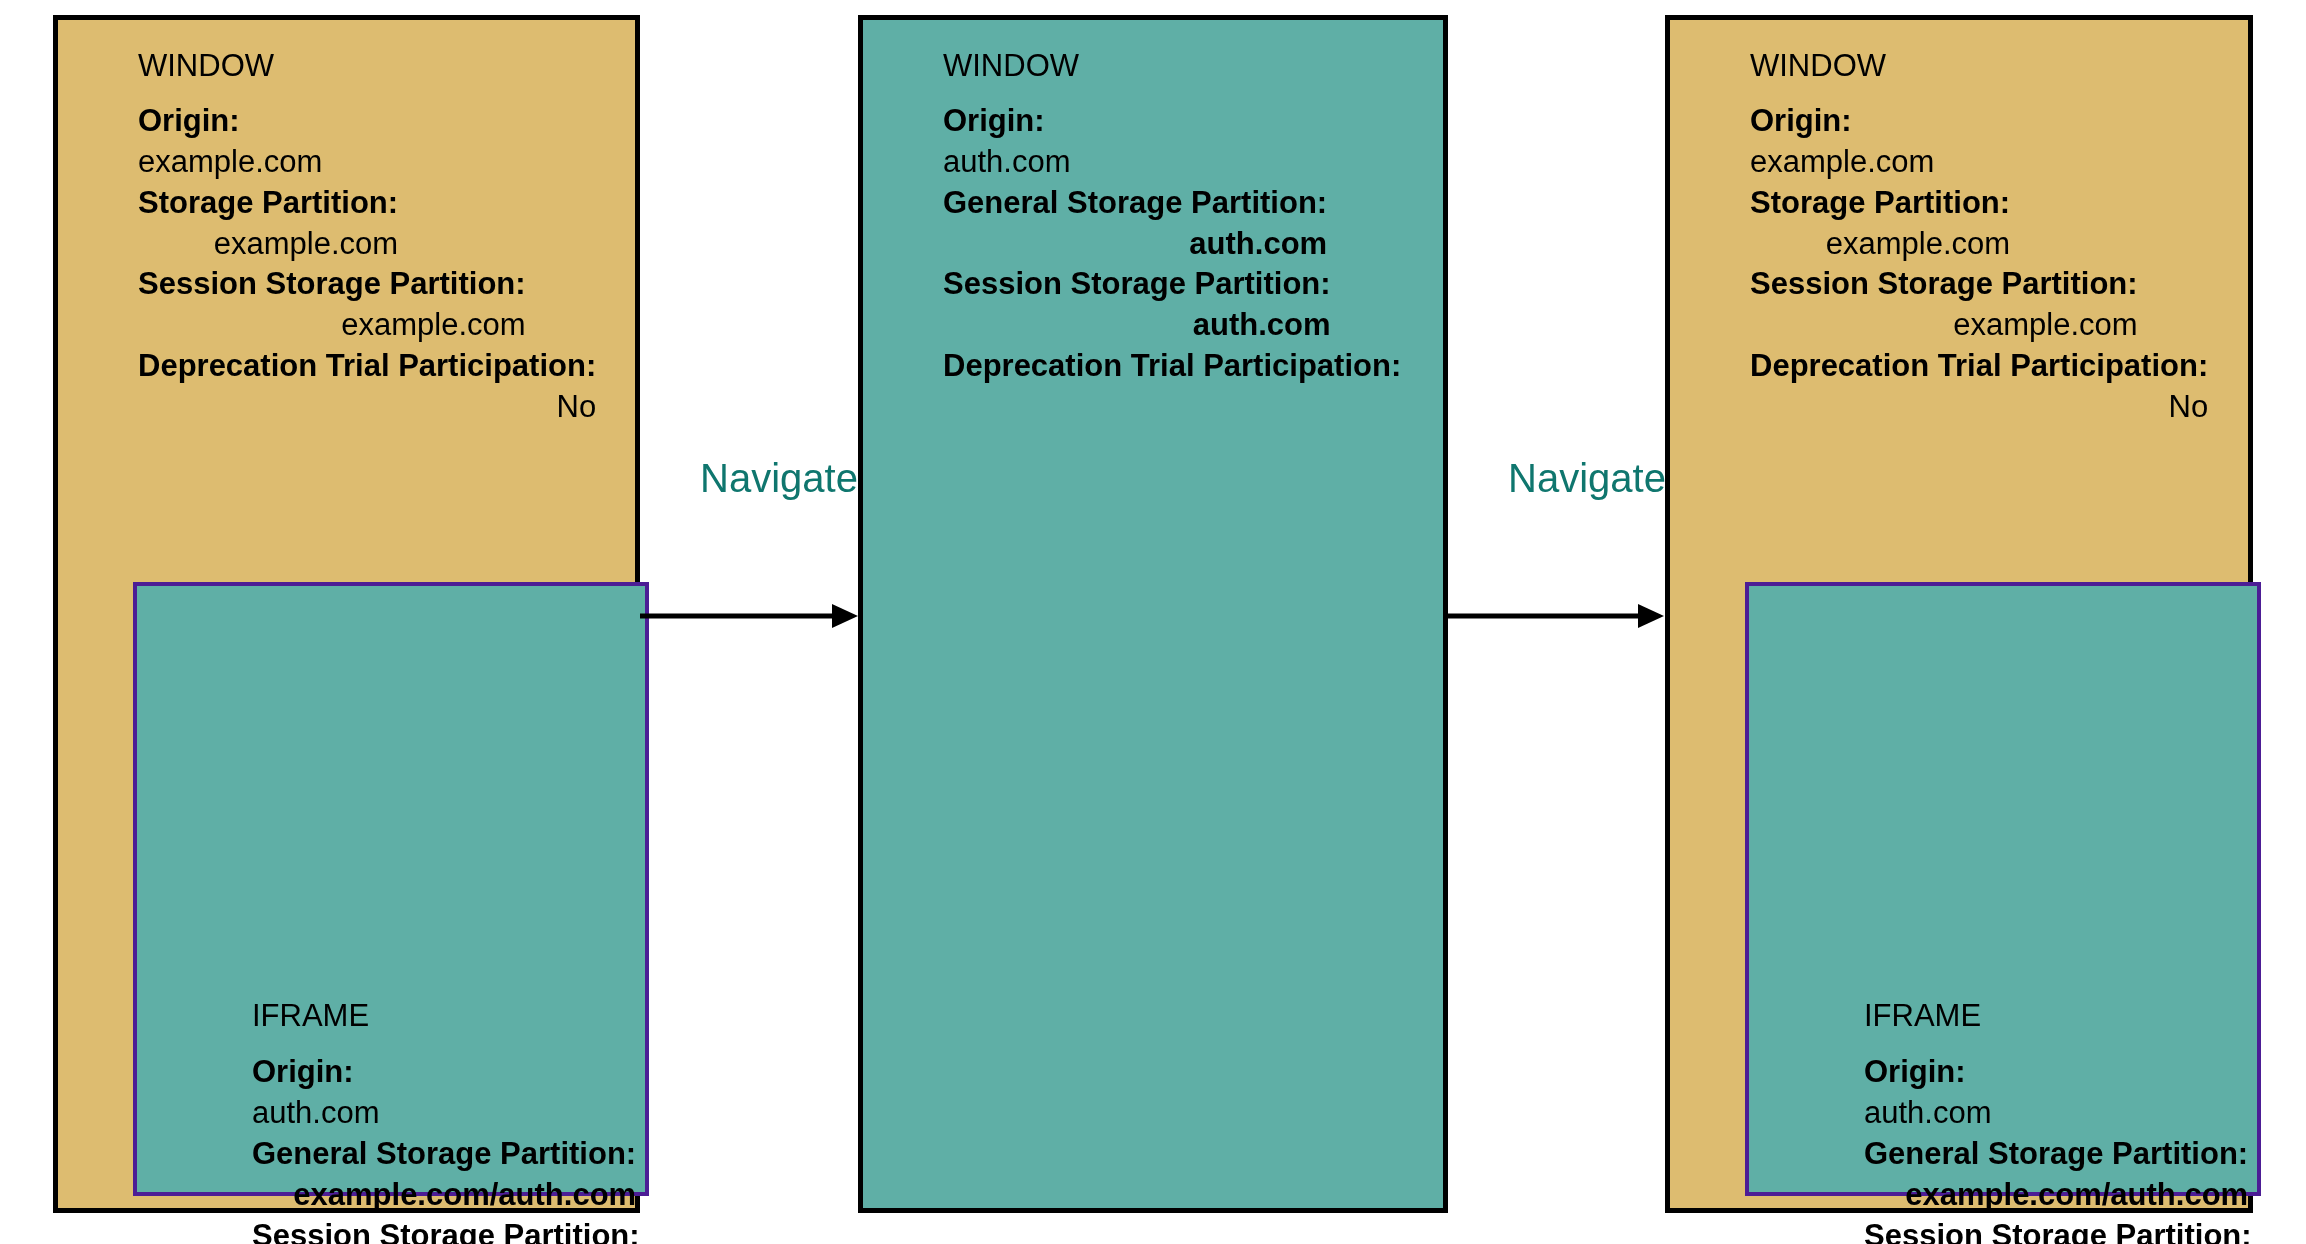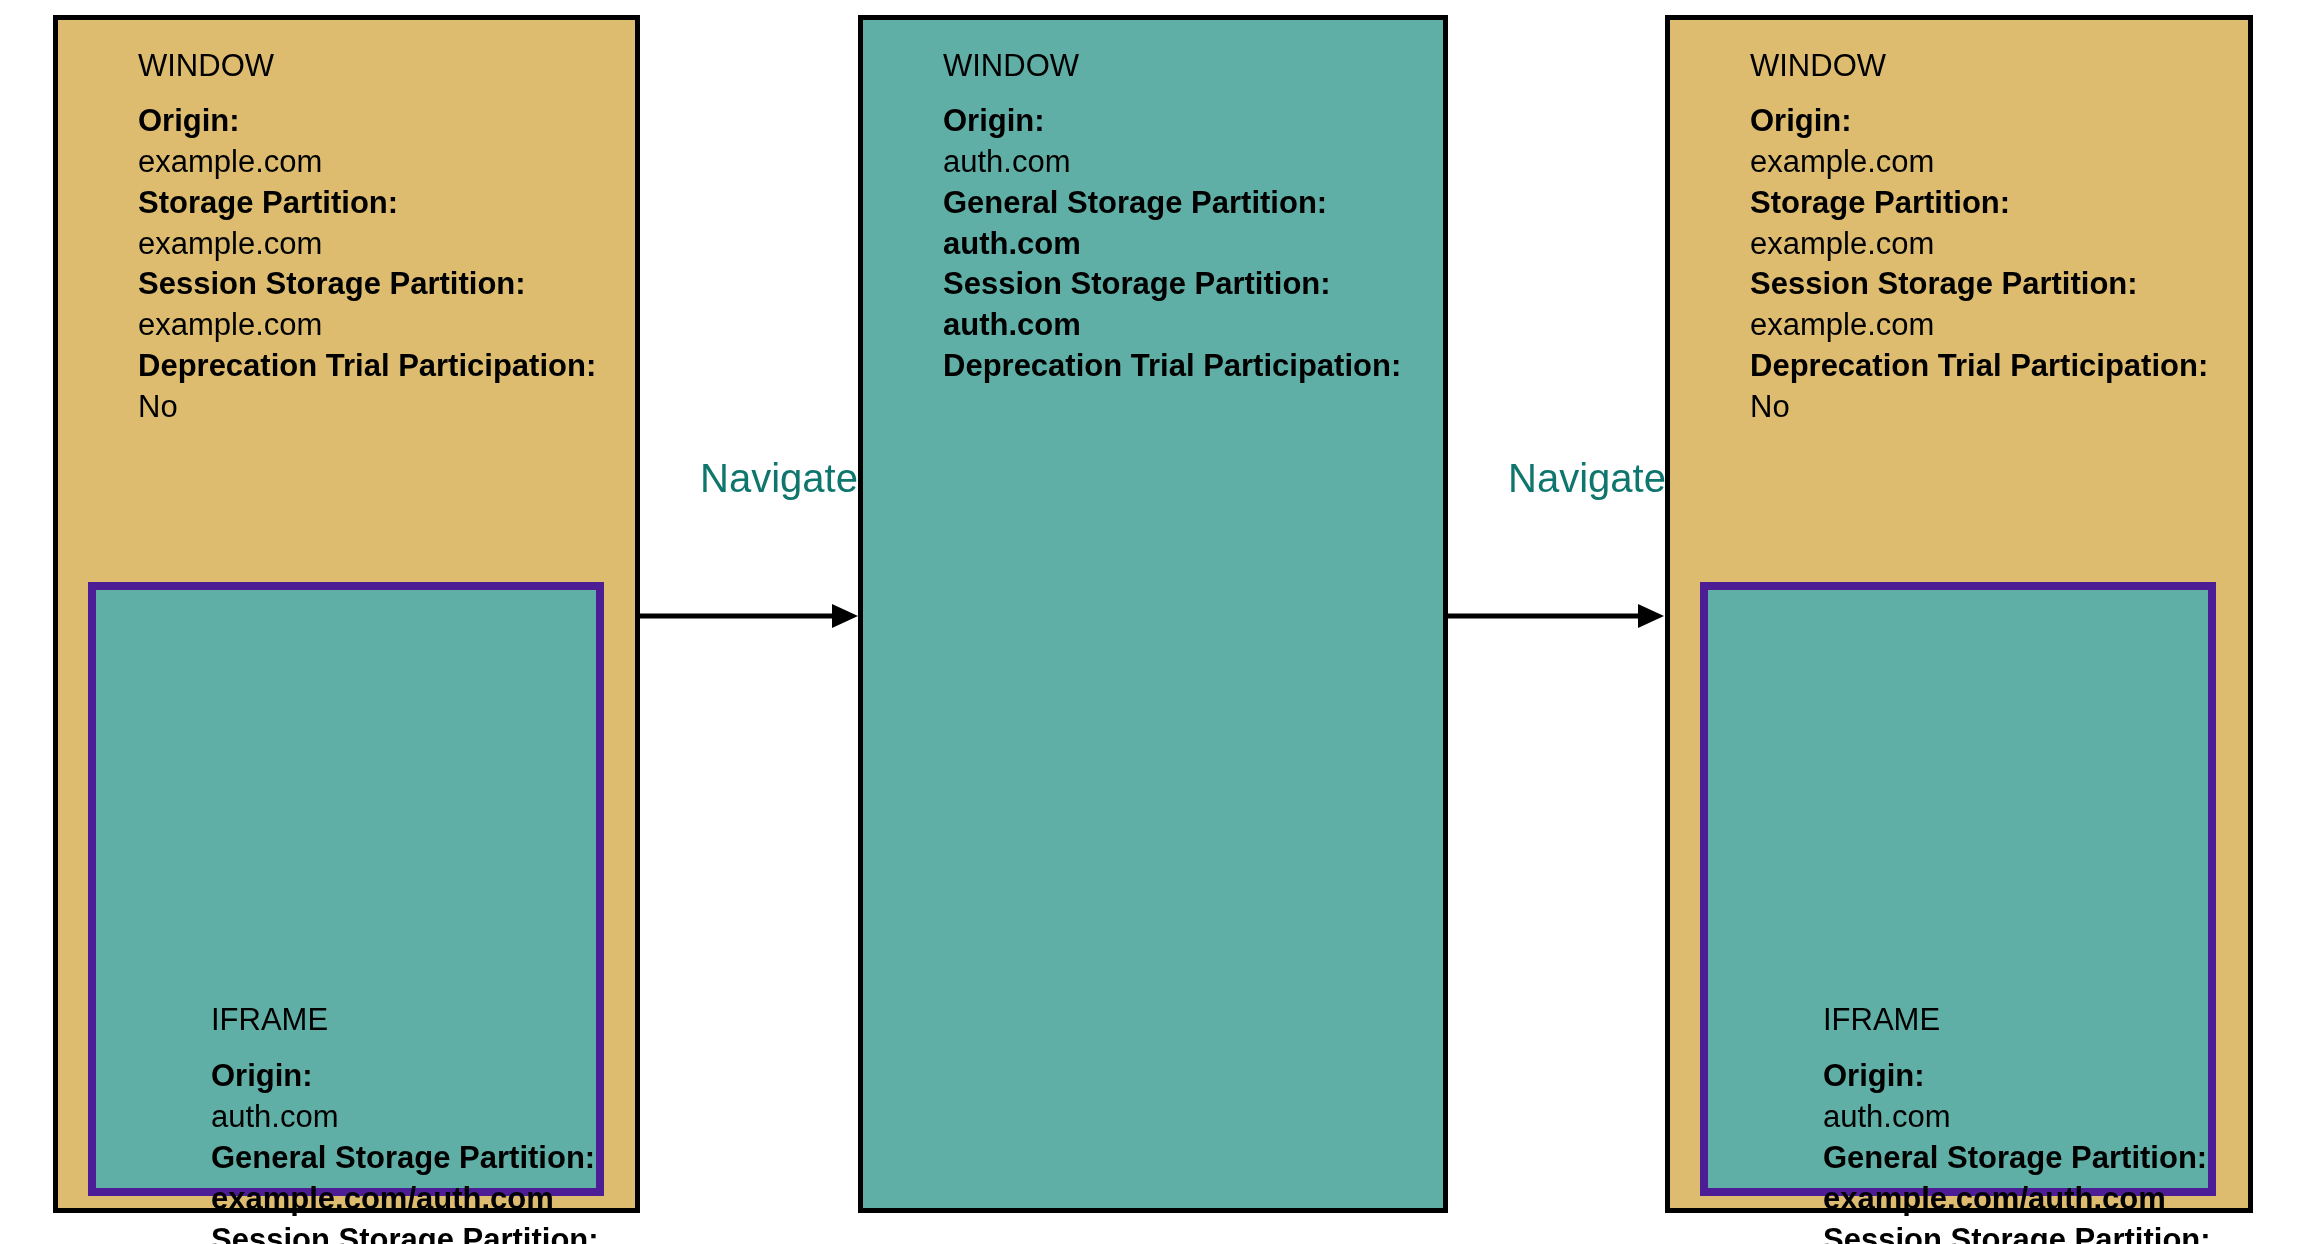--- a/index.html
+++ b/index.html
@@ -33,42 +33,43 @@
   .panel.teal  { background: #5FAFA6; }
 
   #panel-1 { left: 53px;   top: 15px; width: 587px;  height: 1198px; }
   #panel-2 { left: 858px;  top: 15px; width: 590px;  height: 1198px; }
   #panel-3 { left: 1665px; top: 15px; width: 588px;  height: 1198px; }
 
   
   .iframe-box {
     position: absolute;
     box-sizing: border-box;
-    border: 8px solid #4c1d95;
+    border: 4px solid #4c1d95;
     background: #5FAFA6;
+    margin-left: 45px;
   }
   #iframe-1 { left: 88px;   top: 582px; width: 516px; height: 614px; }
   #iframe-3 { left: 1700px; top: 582px; width: 516px; height: 614px; }
 
   
   .heading {
     position: absolute;
     font-size: 31px;
     line-height: 36px;
     white-space: nowrap;
   }
 
   .field {
     position: absolute;
     font-size: 31px;
     line-height: 41px;
     white-space: nowrap;
   }
   .field .label { display: block; font-weight: bold; }
-  .field .value { display: block; font-weight: normal; }
+  .field .value { display: block; font-weight: normal; text-align: right; }
   .field .value.bold { font-weight: bold; }
 
   
   #p1-title   { left: 80px;  top: 28px; }
   #p1-f0      { left: 80px;  top: 80px; }
   #p1-f1      { left: 80px;  top: 162px; }
   #p1-f2      { left: 80px;  top: 243px; }
   #p1-f3      { left: 80px;  top: 325px; }
 
   

